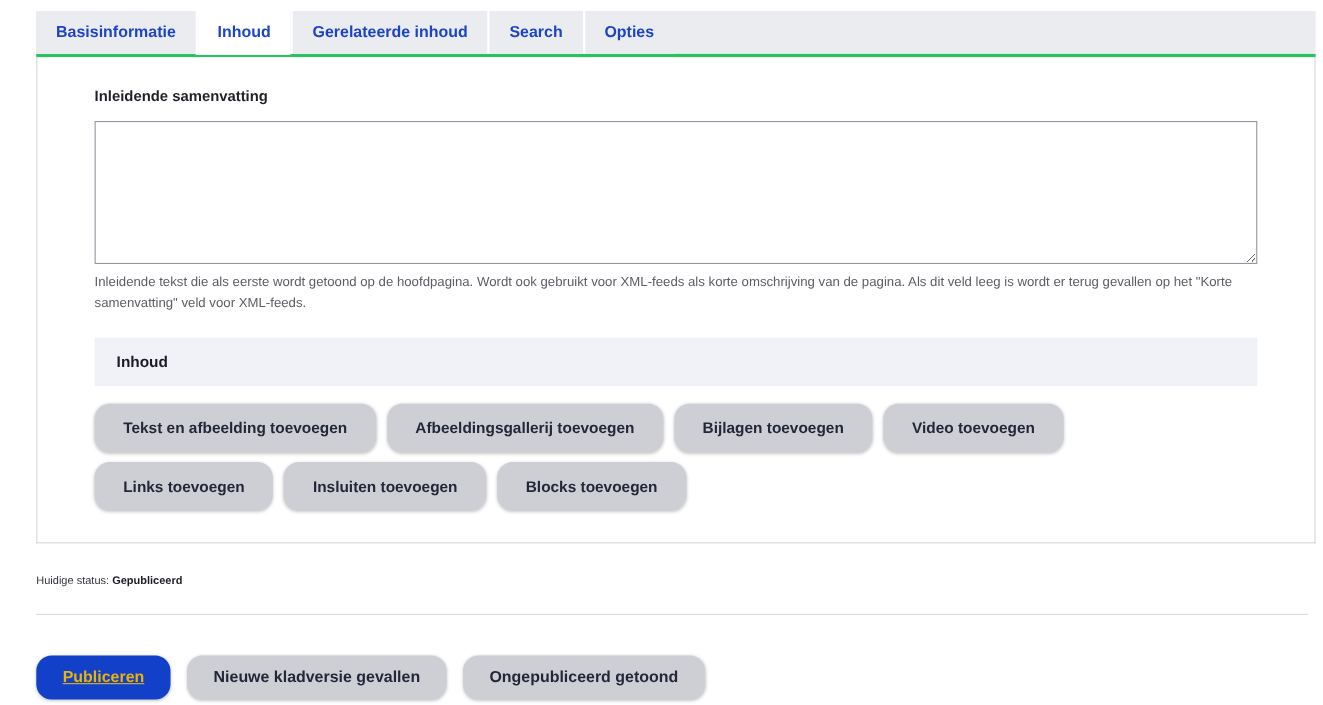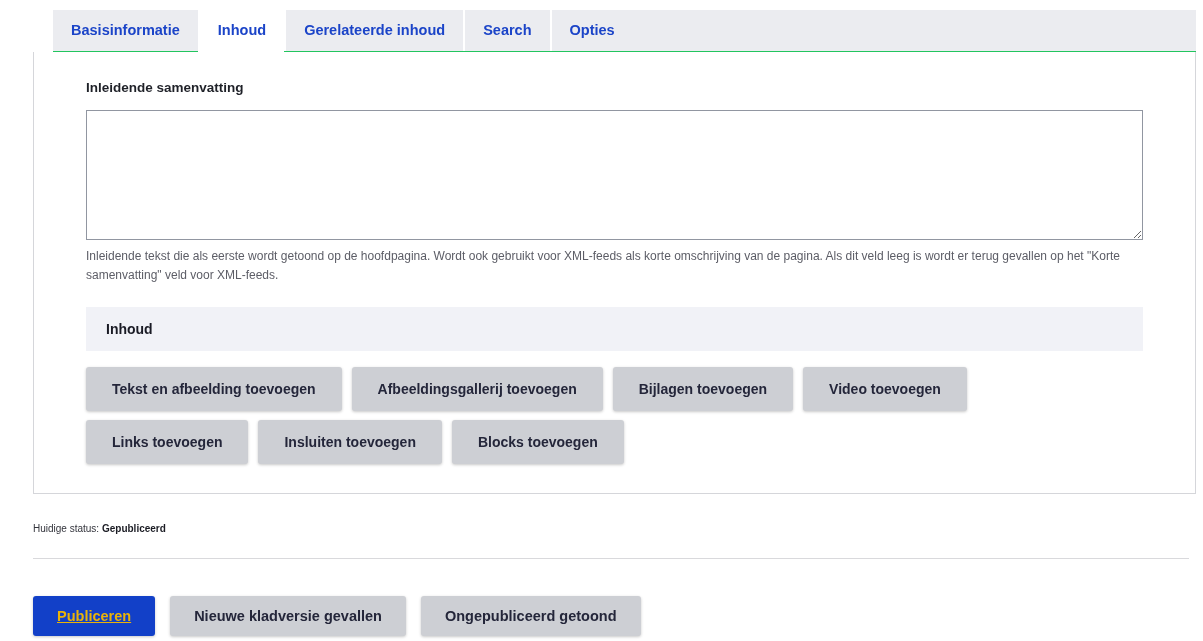--- a/index.html
+++ b/index.html
@@ -8,24 +8,23 @@
     width: 1203px; height: 641px; overflow: hidden;
     font-family: "Liberation Sans", sans-serif;
     color: #222330;
   }
   .page { padding: 10px 7px 0 33px; }
 
   
   .tab-bar {
     display: flex;
     background: #ebecf0;
-    border-bottom: 1px solid #22c55e;
+    border-bottom: 3px solid #22c55e;
     height: 42px;
     align-items: stretch;
-    margin-left: 20px;
   }
   .tab {
     padding: 0 18px;
     line-height: 41px;
     font-size: 14.5px;
     font-weight: bold;
     color: #1b44c8;
     background: #ebecf0;
     border-left: 2px solid #ffffff;
     cursor: pointer;
@@ -80,21 +79,21 @@
     color: #1a1b25;
   }
   .add-buttons { margin-top: 16px; }
   .btn {
     display: inline-block;
     border: none;
     cursor: pointer;
     font-family: "Liberation Sans", sans-serif;
     font-size: 14px;
     font-weight: bold;
-    border-radius: 3px;
+    border-radius: 14px;
     box-shadow: 0 1px 3px rgba(0,0,0,0.22);
   }
   .btn-gray {
     background: #cdcfd4;
     color: #24263a;
   }
   .add-buttons .btn {
     padding: 14px 26px;
     margin: 0 10px 9px 0;
   }

